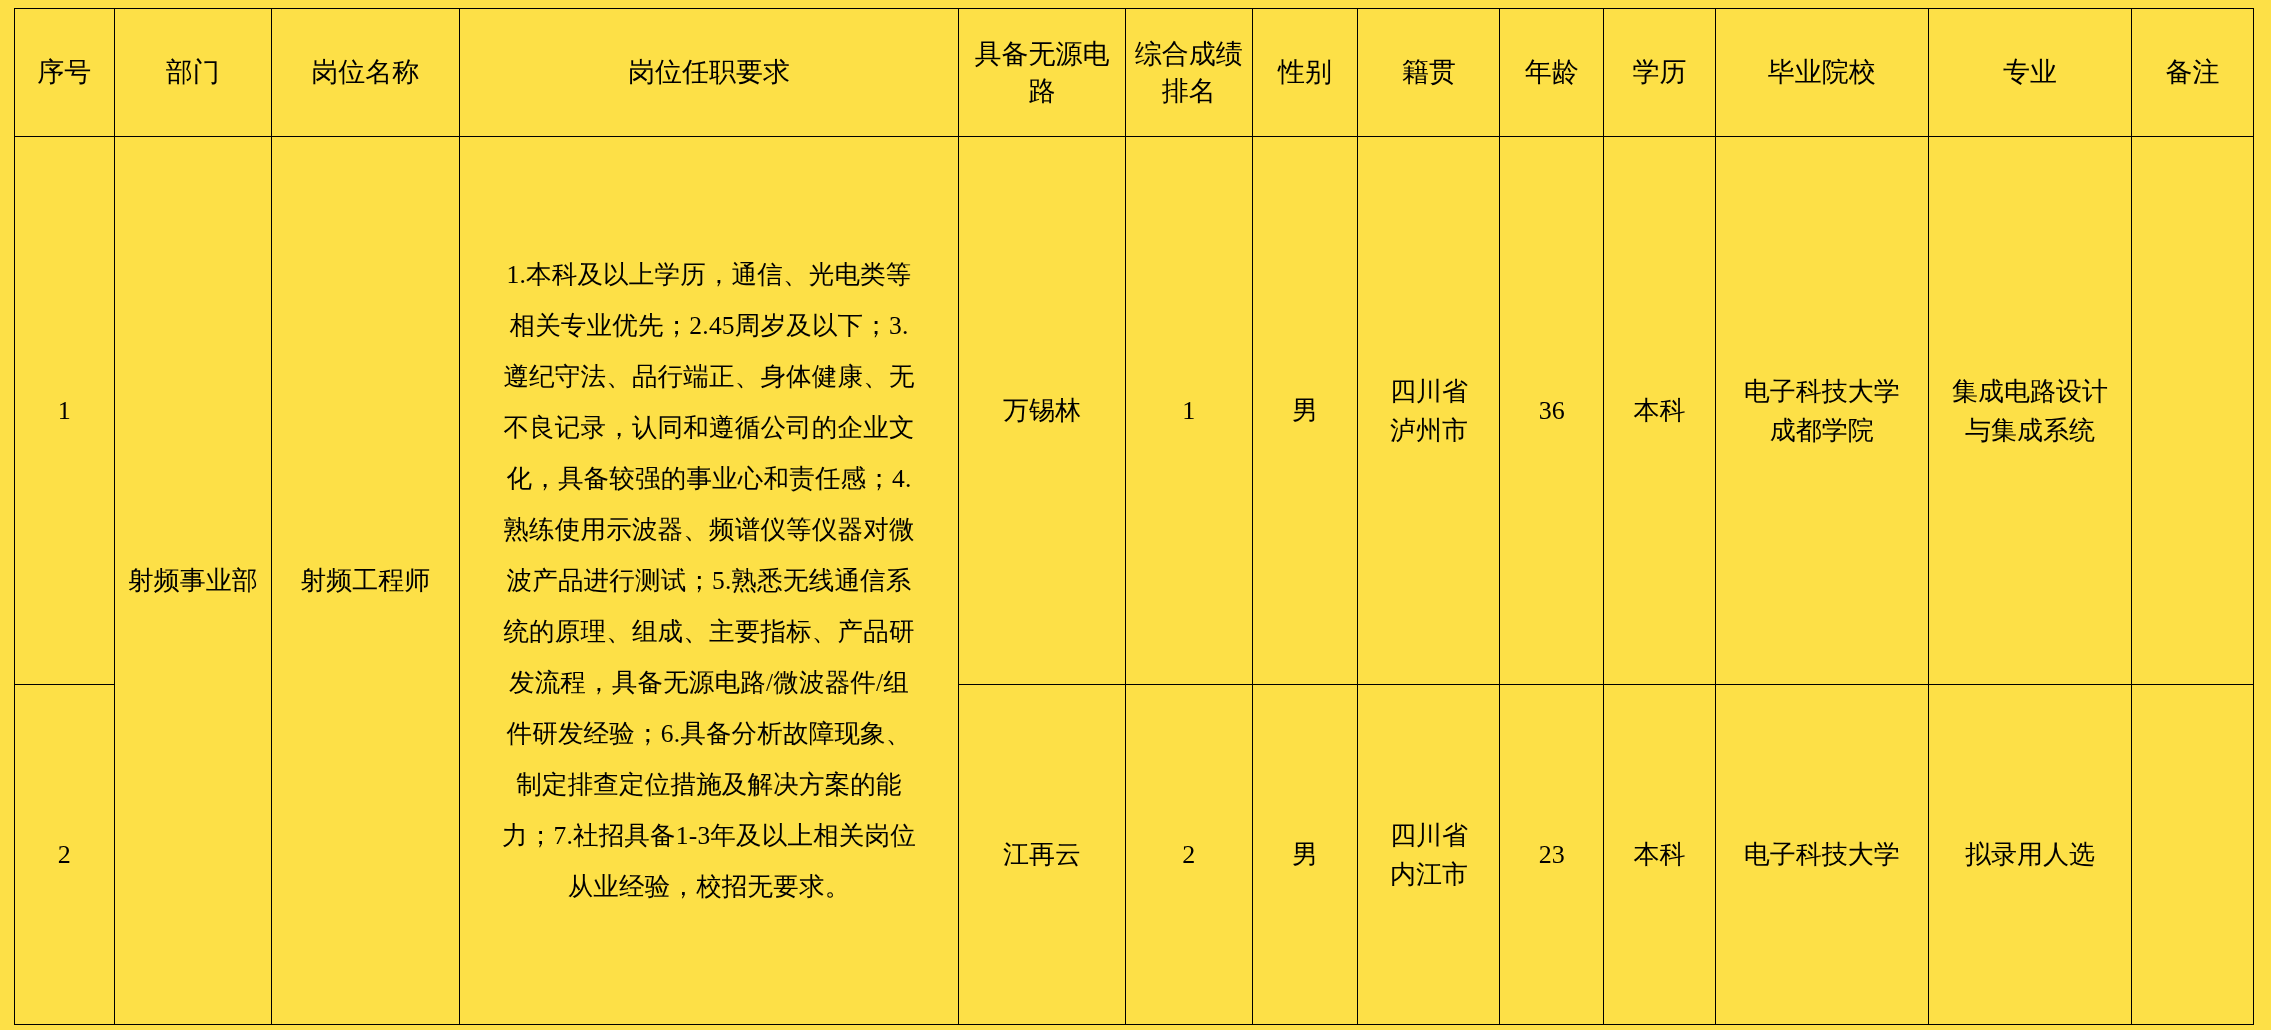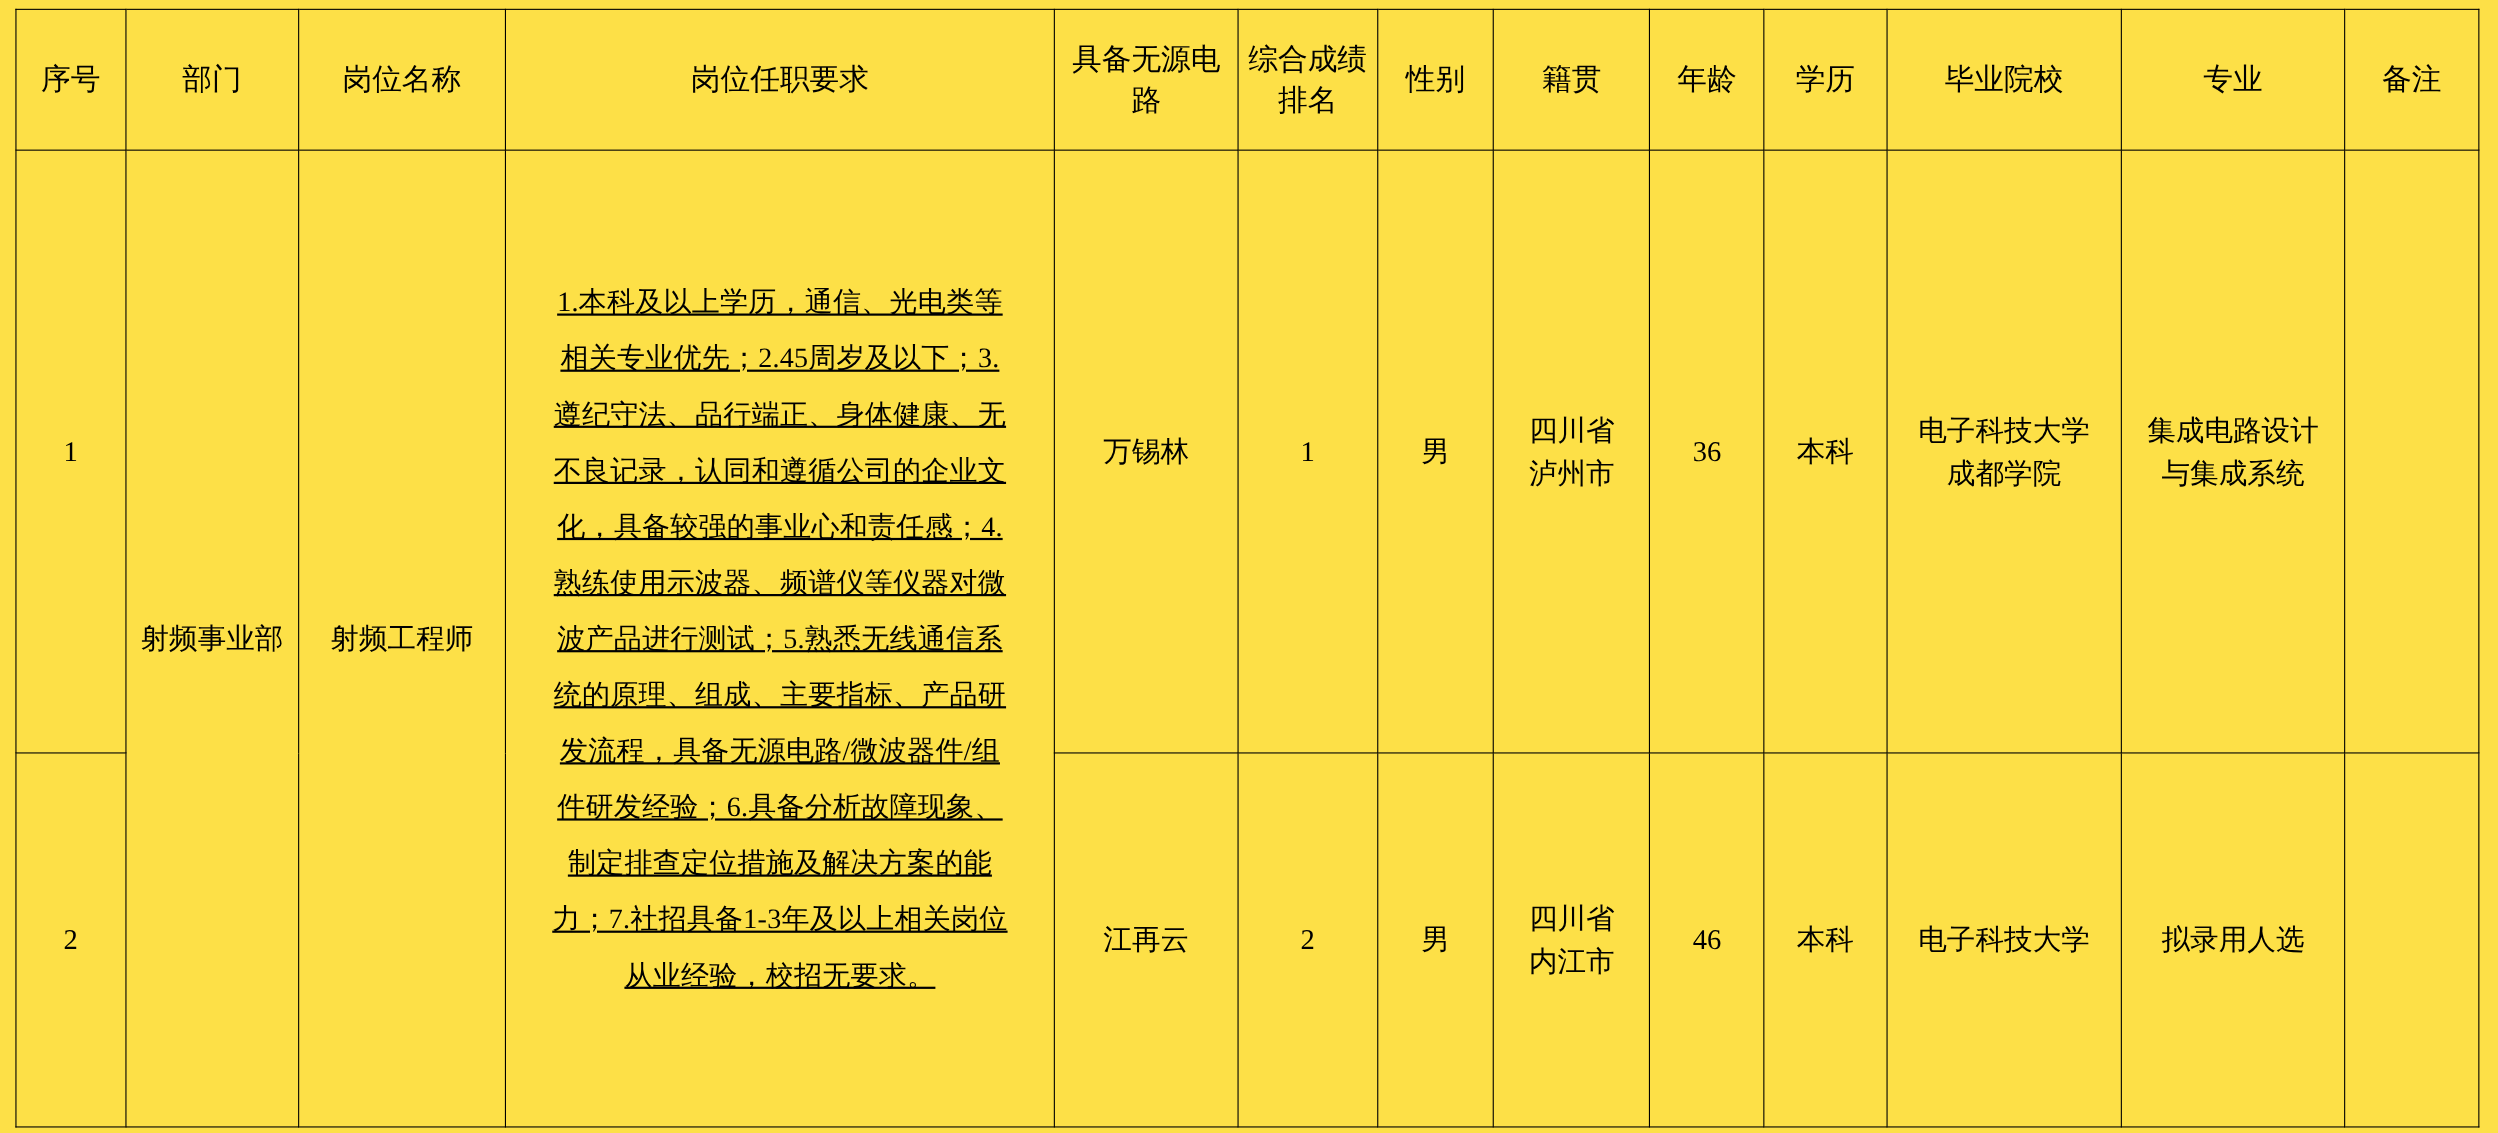--- a/index.html
+++ b/index.html
@@ -43,21 +43,20 @@
     font-size: 26px;
     line-height: 1.5;
   }
   td.req {
     text-align: left;
     vertical-align: top;
     padding: 14px 16px 10px 16px;
     font-size: 25.5px;
     line-height: 2.0;
     letter-spacing: 0.2px;
-    text-decoration: underline;
   }
   .req p {
     margin: 0;
     text-indent: 0;
   }
   td.dept, td.post {
     font-size: 26px;
   }
   .two-line {
     display: block;
@@ -156,21 +155,21 @@
       </tr>
       <tr style="height:340px;">
         <td>2</td>
         <td>江再云</td>
         <td>2</td>
         <td>男</td>
         <td>
           <span class="two-line">四川省</span>
           <span class="two-line">内江市</span>
         </td>
-        <td>46</td>
+        <td>23</td>
         <td>本科</td>
         <td>
           <span class="two-line">电子科技大学</span>
         </td>
         <td>
           <span class="two-line">拟录用人选</span>
         </td>
         <td></td>
       </tr>
     </tbody>

